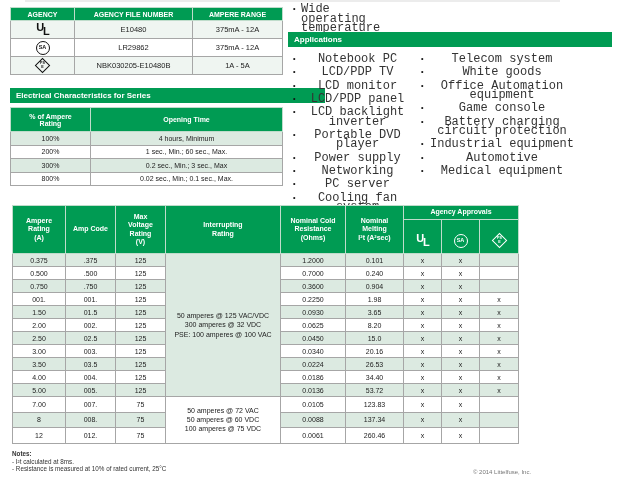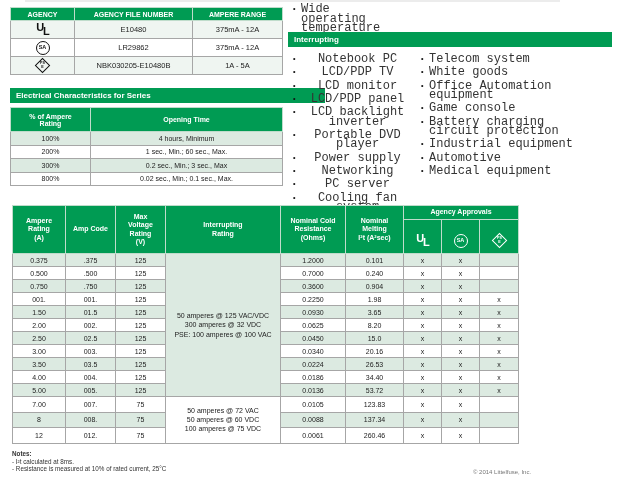--- a/index.html
+++ b/index.html
@@ -36,21 +36,21 @@
   .blist li { position:relative; padding-left:9px; font-size:12px; color:#333;font-family:Liberation Mono, monospace; }
   .blist li::before { content:"•"; position:absolute; left:0; top:0; font-size:7.5px; color:#111; }
 
   .features { position:absolute; left:292px; top:5px; width:84px; }
   .features li { line-height:9.5px; }
 
   .apps-banner { left:288px; top:32px; width:324px; }
   .apps-left  { position:absolute; left:292px; top:55px; width:122px; }
   .apps-left li  { line-height:9.5px; margin-bottom:3.8px;text-align:center; }
   .apps-right { position:absolute; left:420px; top:55px; width:155px; }
-  .apps-right li { line-height:9.5px; margin-bottom:3.8px; }
+  .apps-right li { line-height:9.5px; margin-bottom:3.8px;text-align:center; }
 
   
   .ratings-table { position:absolute; left:12px; top:205px; width:506px; table-layout:fixed; }
   .ratings-table th { background:#009B53; color:#fff; font-size:7px; font-weight:bold;
                       border:1px solid #bfdccb; text-align:center; white-space:pre-line;
                       line-height:1.2; vertical-align:middle; }
   .ratings-table thead tr.rowA th.span-label { height:14px; }
   .ratings-table thead tr.rowB th { height:34px; }
   .ratings-table td { border:1px solid #a6a6a6; height:13px; text-align:center;
                       font-size:7px; color:#222; vertical-align:middle; }
@@ -162,21 +162,21 @@
         <td>800%</td>
         <td>0.02 sec., Min.; 0.1 sec., Max.</td>
       </tr>
     </tbody>
   </table>
 
   <ul class="blist features">
     <li>Wide operating temperature range</li>
   </ul>
 
-  <div class="banner apps-banner">Interrupting</div>
+  <div class="banner apps-banner">Applications</div>
 
   <ul class="blist apps-left">
     <li>Notebook PC</li>
     <li>LCD/PDP TV</li>
     <li>LCD monitor</li>
     <li>LCD/PDP panel</li>
     <li>LCD backlight inverter</li>
     <li>Portable DVD player</li>
     <li>Power supply</li>
     <li>Networking</li>

